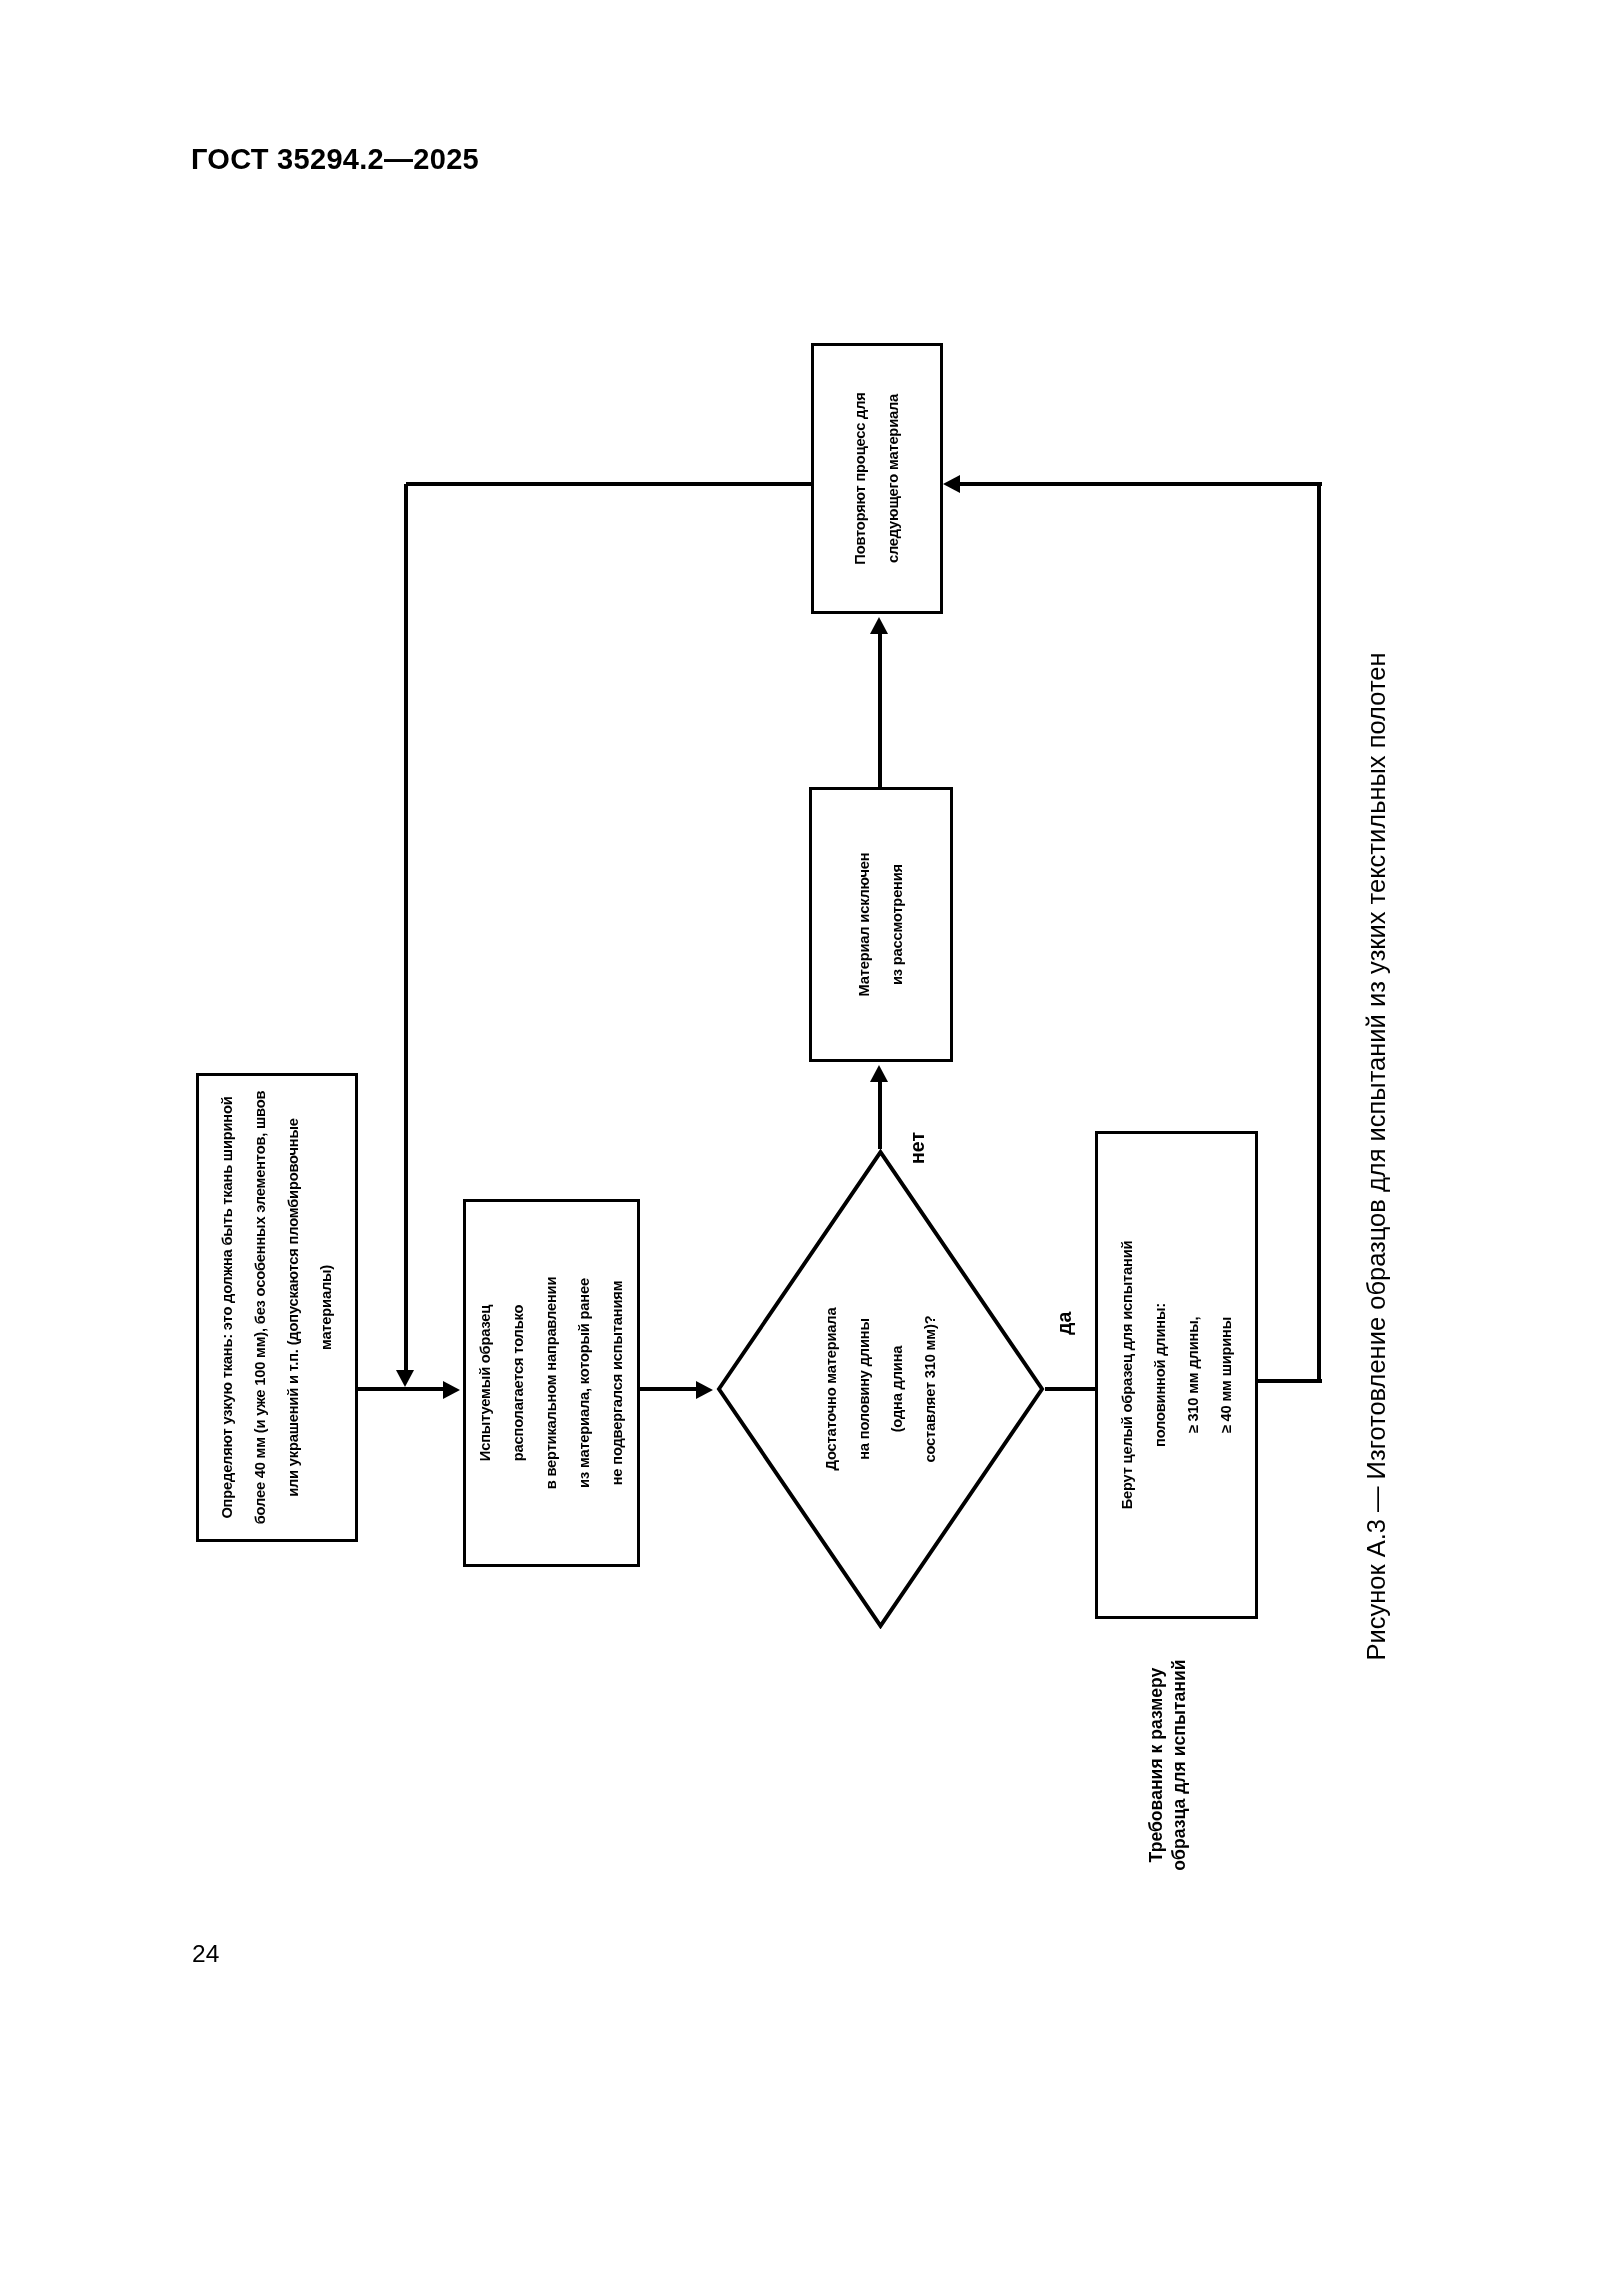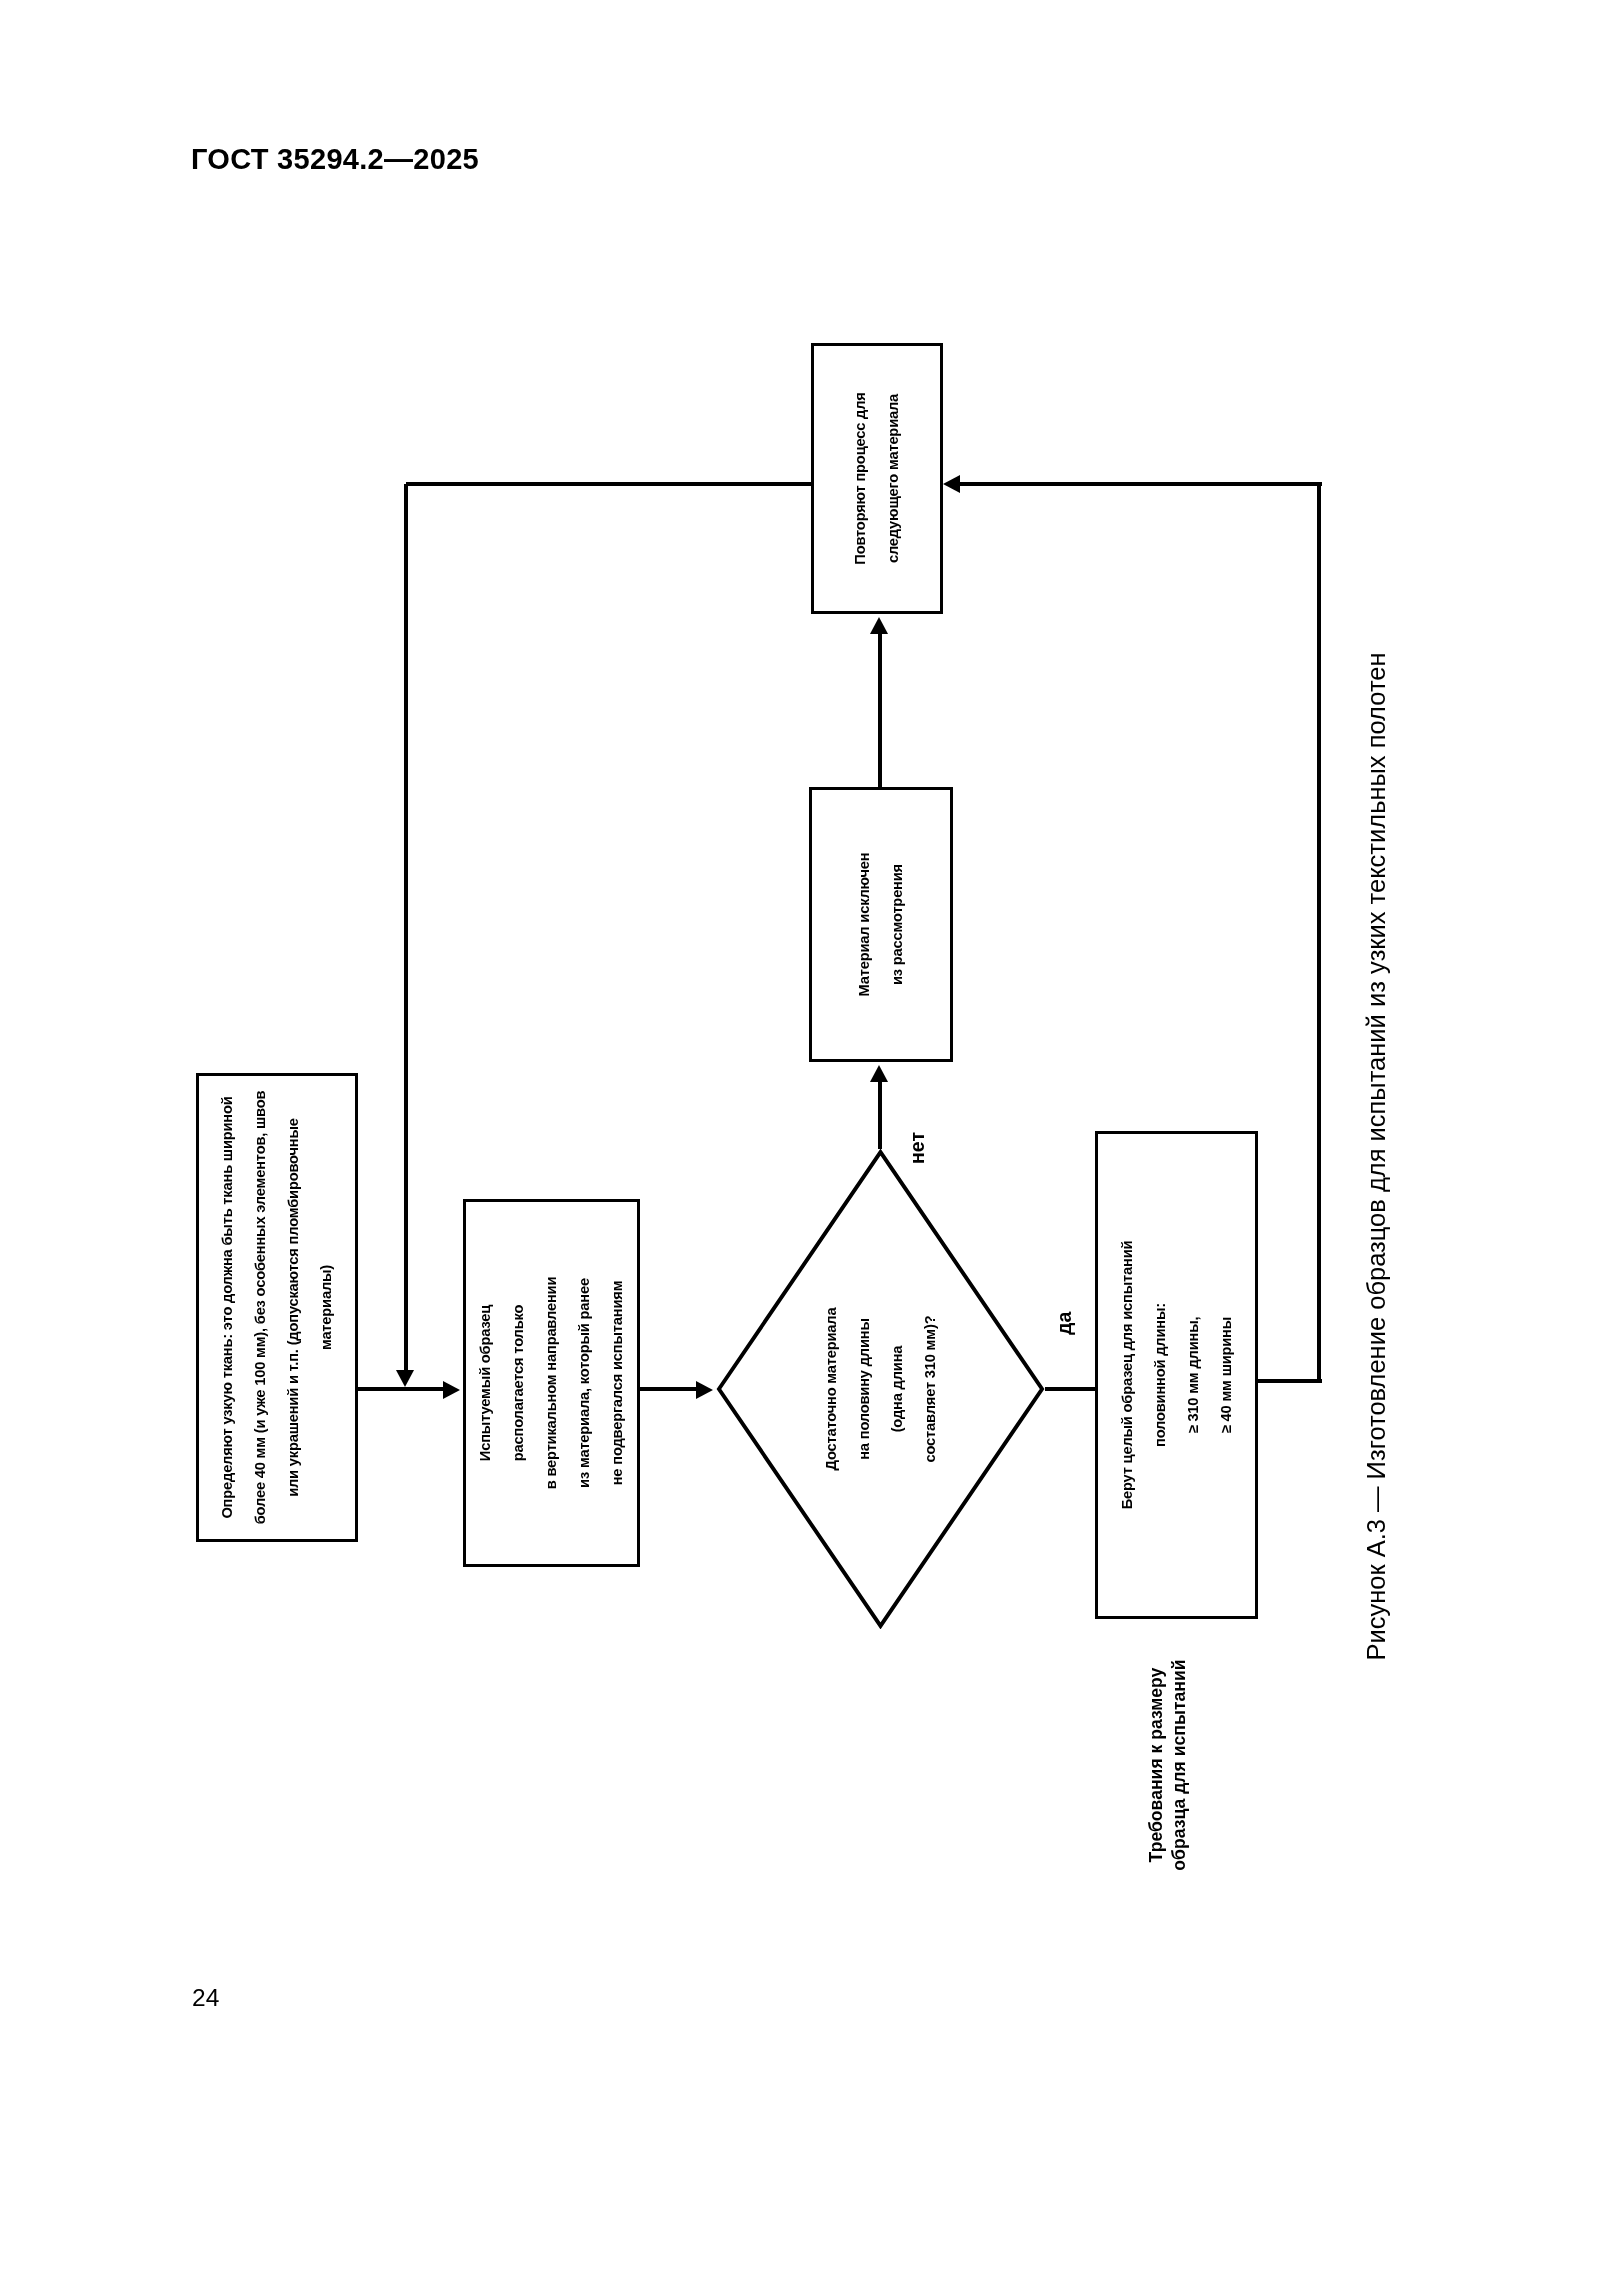--- a/index.html
+++ b/index.html
@@ -1,21 +1,21 @@
 <!DOCTYPE html>
 <html><head>
 <meta charset="utf-8">
 <style>
   html, body { margin:0; padding:0; background:#ffffff; }
   .page {
     position:relative; width:1621px; height:2293px; background:#ffffff;
     font-family:"Liberation Sans", sans-serif; color:#000; overflow:hidden;padding-left:40px;
   }
   .doc-header { position:absolute; left:191px; top:143px; font-size:29px; font-weight:700; letter-spacing:0.3px; }
-  .page-number { position:absolute; left:192px; top:1984px; font-size:24.5px; font-weight:400; }
+  .page-number { position:absolute; left:192px; top:1940px; font-size:24.5px; font-weight:400; }
 
   
   .chart-rot {
     position:absolute; left:0; top:0; width:2293px; height:1621px;
     transform: translateY(2293px) rotate(-90deg); transform-origin:0 0;
   }
 
   .fbox {
     position:absolute; box-sizing:border-box; border:3.9px solid #000; background:#fff;
     display:flex; flex-direction:column; justify-content:center; align-items:center;

